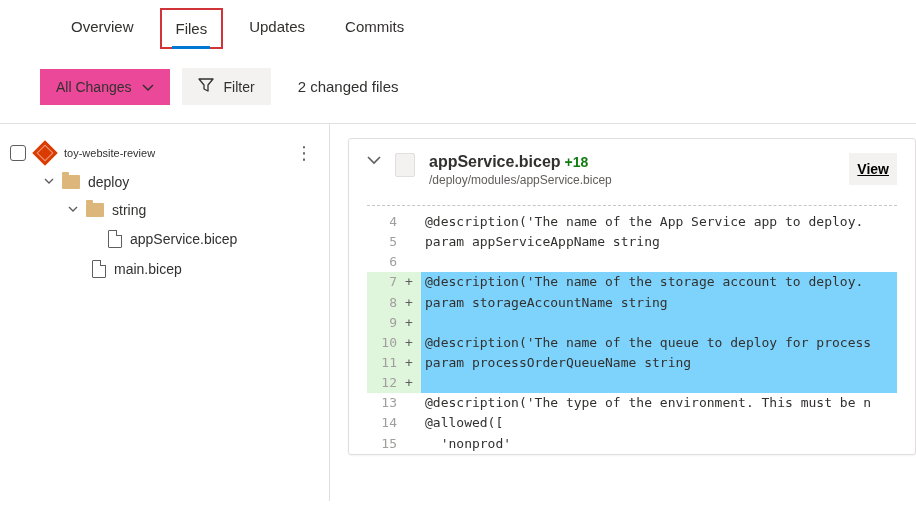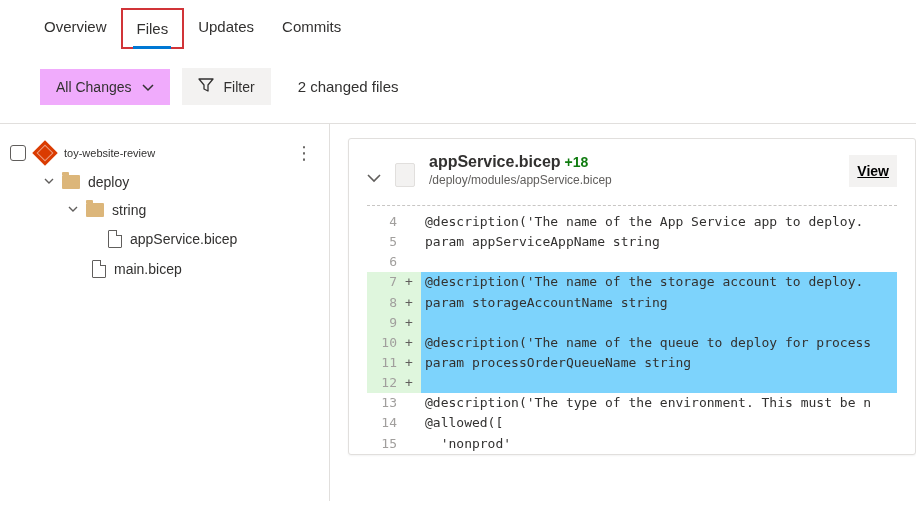--- a/index.html
+++ b/index.html
@@ -1,24 +1,24 @@
 <!DOCTYPE html>
 <html><head>
 <meta charset="utf-8">
 <style>
   * { margin: 0; padding: 0; box-sizing: border-box; }
   body { font-family: "Segoe UI", -apple-system, sans-serif; font-size: 14px; color: #323130; background: #fff; width: 916px; height: 507px; overflow: hidden; }
   
-  .tabs { display: flex; gap: 0; padding: 8px 30px 0; border-bottom: 1px solid transparent; }
+  .tabs { display: flex; gap: 12px; padding: 8px 30px 0; border-bottom: 1px solid transparent; margin-left: 27px; }
   .tab { padding: 10px 14px; cursor: pointer; font-size: 15px; position: relative; }
   .tab.active { border: 2px solid #d13438; }
   .tab.active::after { content: ""; position: absolute; bottom: -2px; left: 18%; right: 18%; height: 3px; background: #0078d4; }
   
   .toolbar { display: flex; align-items: center; gap: 12px; padding: 18px 40px; border-bottom: 1px solid #e1dfdd; }
-  .btn-drop { display: flex; align-items: center; gap: 10px; background: #f0abfc; border: none; padding: 10px 16px; cursor: pointer; font-size: 14px; color: #323130; }
+  .btn-drop { display: flex; align-items: center; gap: 10px; background: #ec4899; border: none; padding: 10px 16px; cursor: pointer; font-size: 14px; color: #323130; }
   .btn-filter { display: flex; align-items: center; gap: 10px; background: #f3f2f1; border: none; padding: 10px 16px; cursor: pointer; font-size: 14px; color: #323130; }
   .summary { margin-left: 15px; font-size: 15px; }
   
   .content { display: flex; height: calc(100% - 130px); }
   .tree { width: 330px; border-right: 1px solid #e1dfdd; padding: 14px 10px; position: relative; }
   .tree-root { display: flex; align-items: center; gap: 8px; padding: 4px 0; }
   .checkbox { width: 16px; height: 16px; border: 1px solid #605e5c; border-radius: 3px; }
   .diamond { width: 18px; height: 18px; background: #da3b01; transform: rotate(45deg); margin: 2px; position: relative;}
   .diamond::after{content:"";position:absolute;top:3px;left:3px;right:3px;bottom:3px;border:1px solid rgba(255,255,255,0.5);}
   .repo-name { font-size: 11px; }
@@ -29,21 +29,21 @@
   .pad3 { padding-left: 98px; }
   .pad2b { padding-left: 82px; }
   .chev { font-size: 12px; color: #605e5c; }
   .folder { width: 18px; height: 14px; background: #dcb67a; border-radius: 1px; position: relative; }
   .folder::before { content: ""; position: absolute; top: -3px; left: 0; width: 7px; height: 3px; background: #dcb67a; border-radius: 1px 1px 0 0; }
   .fileico { width: 14px; height: 18px; border: 1px solid #605e5c; border-radius: 1px; position: relative; background:#fff;}
   .fileico::after { content:""; position:absolute; top:-1px; right:-1px; width:5px; height:5px; background:#fff; border-left:1px solid #605e5c; border-bottom:1px solid #605e5c;}
   
   .diff { flex: 1; padding: 14px 0 0 18px; overflow: hidden; }
   .diff-card { background: #fff; border: 1px solid #e1dfdd; border-radius: 3px; padding: 14px 18px 0; box-shadow: 0 1px 2px rgba(0,0,0,0.05);}
-  .diff-head { display: flex; align-items: flex-end; gap: 14px; }
+  .diff-head { display: flex; align-items: flex-start; gap: 14px; }
   .exp { font-size: 14px; color: #605e5c; cursor: pointer; }
   .fileico2 { width: 20px; height: 24px; background: #f3f2f1; border: 1px solid #e1dfdd; border-radius: 2px; }
   .file-title { font-size: 16px; font-weight: 600; }
   .plus { color: #107c10; font-weight: 600; }
   .file-path { font-size: 12px; color: #605e5c; margin-top: 2px; }
   .view-btn { margin-left: auto; background: #f3f2f1; border: none; padding: 8px 8px; cursor: pointer; font-size: 14px; font-weight: 600; text-decoration: underline;}
   .sep { border: none; border-top: 1px dashed #c8c6c4; margin-top: 18px; }
   .code { font-family: Consolas, monospace; font-size: 13px; line-height: 1.55; margin-top: 6px; white-space: pre; overflow: hidden; }
   .code-row { display: flex; }
   .ln { width: 38px; text-align: right; color: #a19f9d; padding-right: 8px; flex-shrink: 0; }

